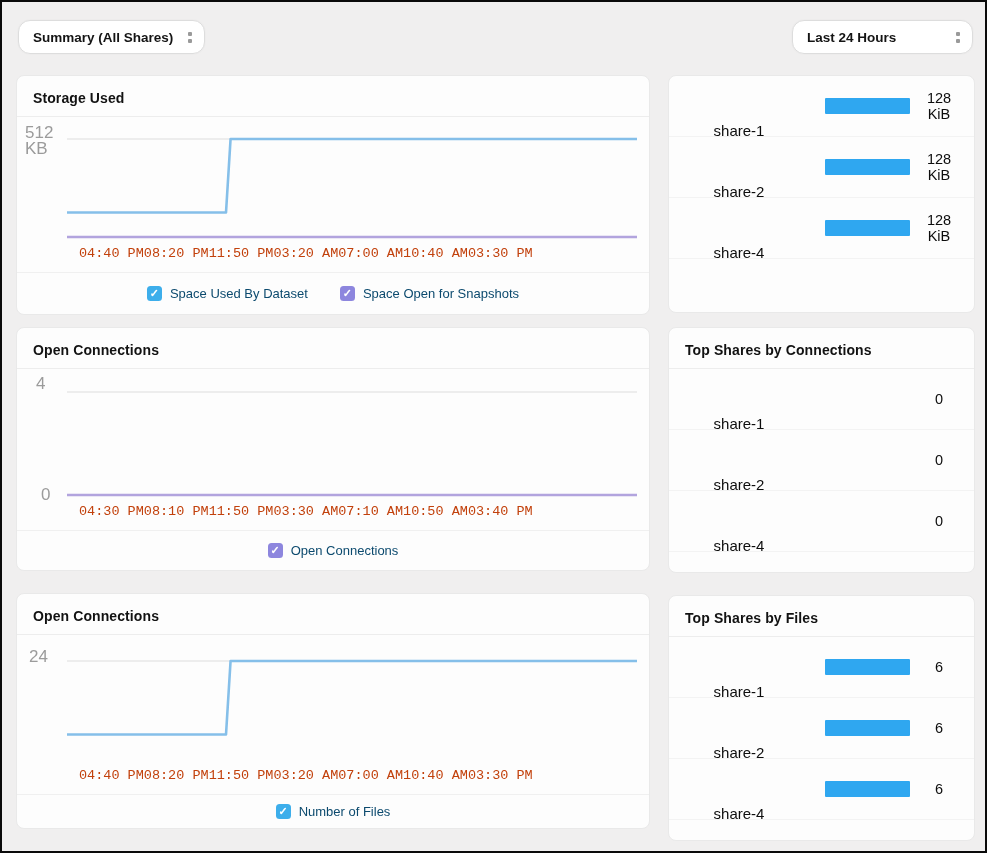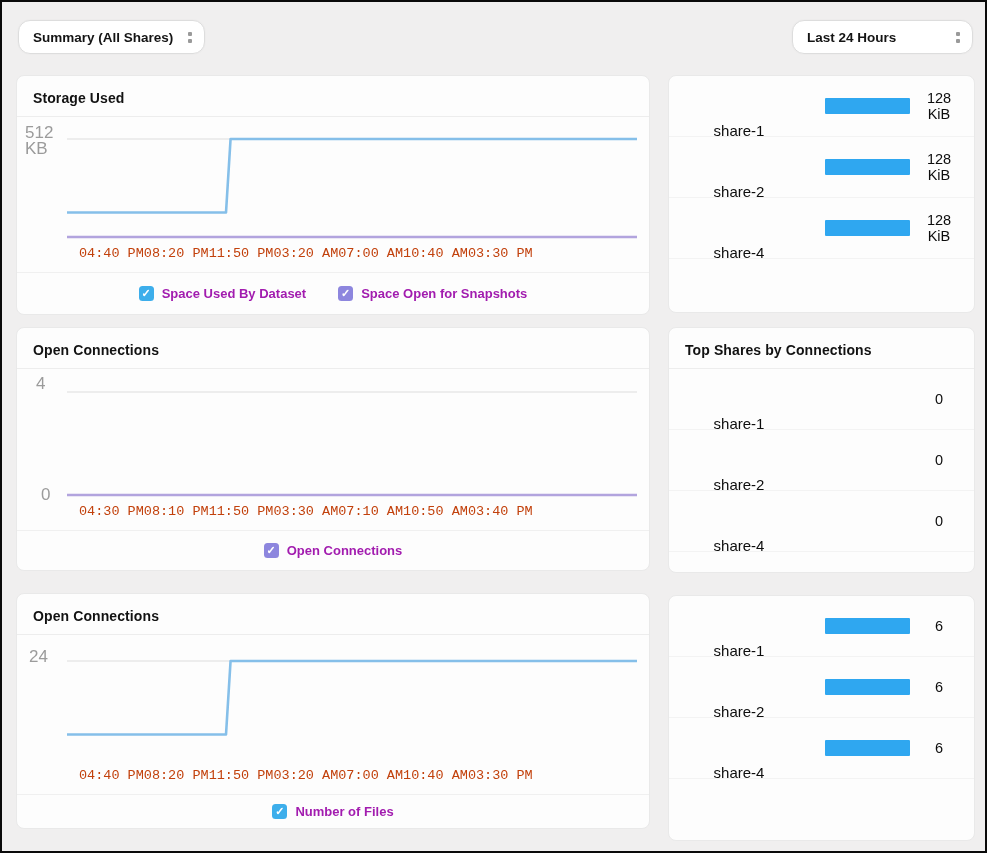--- a/index.html
+++ b/index.html
@@ -63,21 +63,21 @@
     height:35px; font-size:13.5px; color:#c2410c; white-space:nowrap;font-family:Liberation Mono, monospace;
   }
   .leg-divider { border-top:1px solid #f0f0f0; }
   .legend { flex:1; display:flex; justify-content:center; align-items:center; gap:32px; }
   .legend-item { display:flex; align-items:center; cursor:pointer; }
   .cb {
     width:15px; height:15px; border-radius:3.5px; display:flex;
     align-items:center; justify-content:center; flex:none;
   }
   .cb::before { content:"\2713"; color:#fff; font-size:11px; font-weight:700; line-height:1; }
-  .legend-label { margin-left:8px; font-size:13px; font-weight:700; color:#a21caf; }
+  .legend-label { margin-left:8px; font-size:13px; font-weight:400; color:#0c4a6e; }
 
   
   .card-top-1 { height:238px; margin-bottom:14px; }
   .card-top-2 { height:246px; margin-bottom:22px; }
   .card-top-3 { height:246px; }
   .srow {
     height:61px; display:flex; align-items:center;
     border-bottom:1px solid #f3f3f3;
   }
   .srow-label { width:140px; text-align:center; font-size:15px; color:#0d0d0d;margin-top:48px; }
@@ -244,20 +244,21 @@
         <div class="srow">
           <span class="srow-label">share-4</span>
           <span class="srow-barwrap">
               <span class="srow-bar" style="background: rgb(47, 167, 240); width: 0px;"></span>
             </span>
           <span class="srow-value">0</span>
         </div>
       </div>
 
       <div class="card card-top-3">
+        <div class="card-head">Top Shares by Files</div>
         <div class="srow">
           <span class="srow-label">share-1</span>
           <span class="srow-barwrap">
               <span class="srow-bar" style="background: rgb(47, 167, 240); width: 85px;"></span>
             </span>
           <span class="srow-value">6</span>
         </div>
         <div class="srow">
           <span class="srow-label">share-2</span>
           <span class="srow-barwrap">

